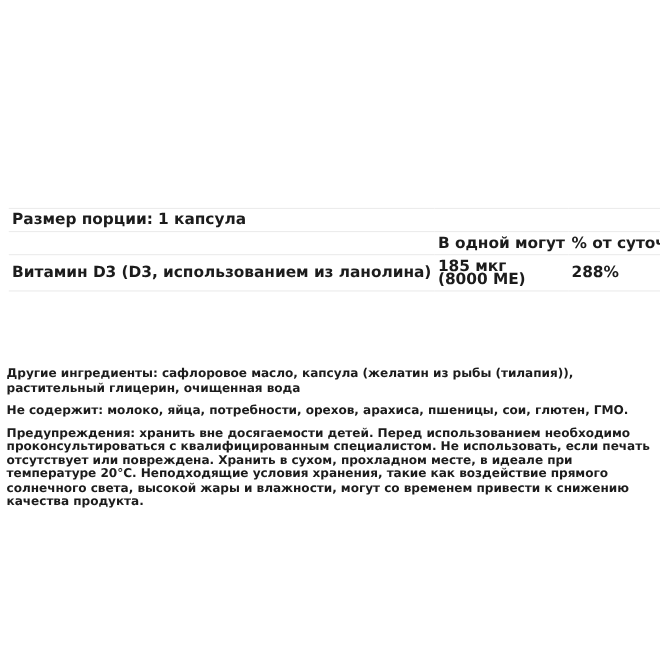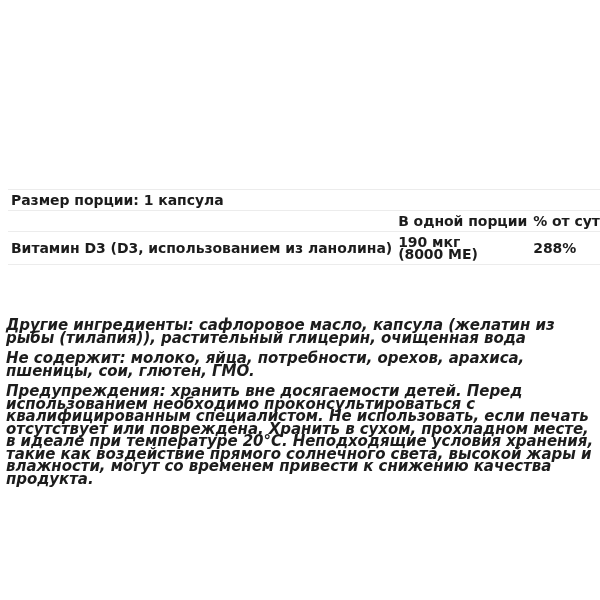--- a/index.html
+++ b/index.html
@@ -32,48 +32,47 @@
       letter-spacing: -0.05px;
       white-space: nowrap;
     }
     .row-short td { height: 20px; }
     .row-tall td { height: 32px; line-height: 12px; }
     .col1 { width: 300px; }
     .col2 { width: 105px; }
     .paragraphs {
       position: absolute;
       left: 6px;
-      top: 319px;
+      top: 334px;
       width: 590px;
-      font-size: 15px;
+      font-size: 11px;
       line-height: 12.5px;
       letter-spacing: -0.05px;
-      font-style: italic;
     }
     .paragraphs p {
       margin: 0 0 8px 0;
     }
   </style>
 </head>
 <body>
 
 <table class="facts-table">
   <tbody>
       <tr class="row-short">
     <td colspan="3">Размер порции: 1 капсула</td>
   </tr>
   <tr class="row-short">
     <td class="col1"></td>
-    <td class="col2">В одной порции</td>
+    <td class="col2">В одной могут</td>
     <td>% от суточной необходимо**</td>
   </tr>
   <tr class="row-tall">
     <td class="col1">Витамин D3 (D3, использованием из ланолина)</td>
     <td class="col2">
-      <div>190 мкг</div>
+      <div>185 мкг</div>
       <div>(8000 МЕ)</div>
     </td>
     <td>288%</td>
   </tr>
 </tbody>
   </table>
 
 <div class="paragraphs">
   <p>Другие ингредиенты: сафлоровое масло, капсула (желатин из рыбы (тилапия)), растительный глицерин, очищенная вода</p>
   <p>Не содержит: молоко, яйца, потребности, орехов, арахиса, пшеницы, сои, глютен, ГМО.</p>

